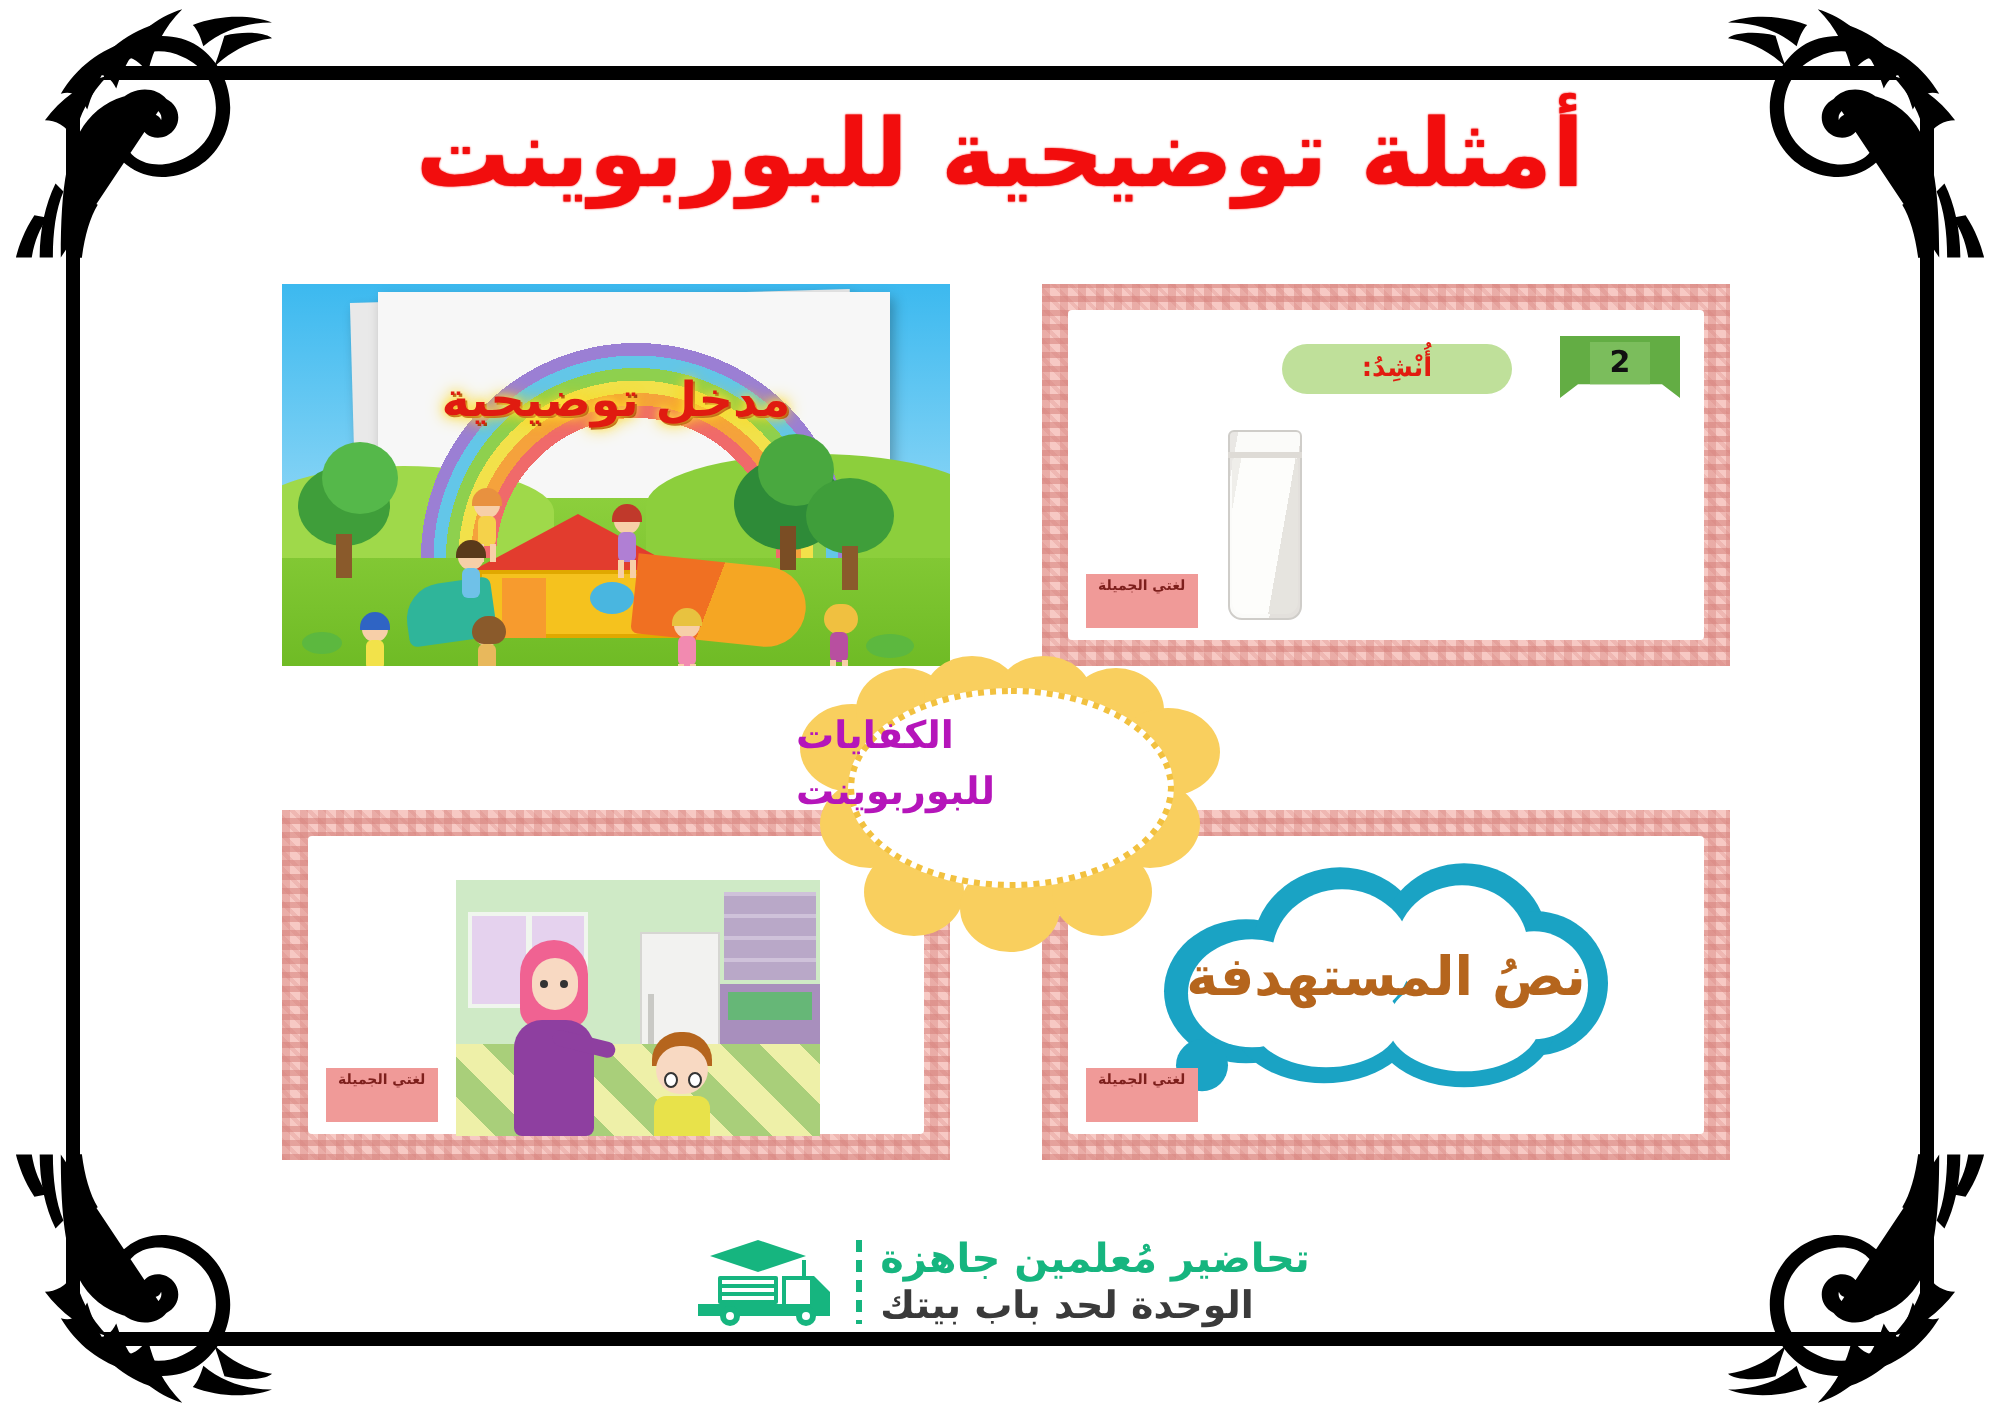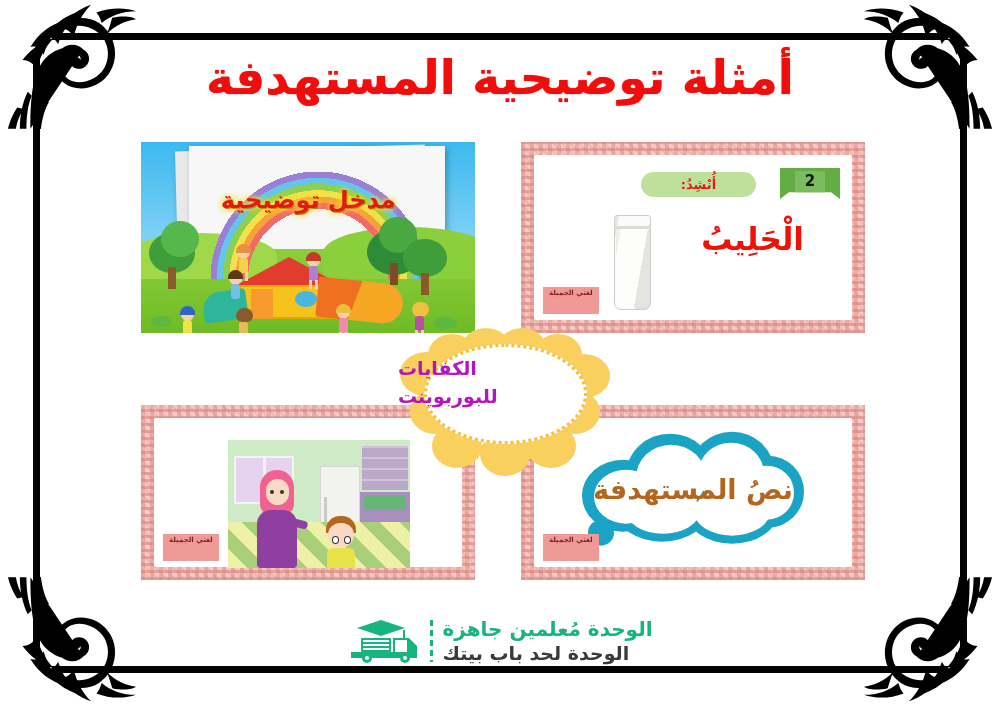--- a/index.html
+++ b/index.html
@@ -250,21 +250,21 @@
       <path d="M14 44 C20 36 28 30 38 27 C31 34 27 42 25 51 C22 46 18 44 14 44 Z"></path>
       <path d="M44 20 C48 12 56 5 66 2 C59 9 55 17 53 26 C50 22 47 20 44 20 Z"></path>
       <path d="M82 12 C90 10 98 11 100 13 C92 14 84 18 78 24 C80 19 81 15 82 12 Z"></path>
       <path d="M70 8 C80 4 92 4 100 7 C90 7 81 10 74 16 C73 13 72 10 70 8 Z"></path>
       <path d="M18 68 C14 76 12 86 12 96 L17 96 C17 87 18 78 21 71 Z"></path>
       <path d="M10 80 C6 86 4 92 3 96 L9 96 C10 90 12 85 15 81 Z"></path>
       <path d="M30 74 C26 80 24 88 23 96 L28 96 C29 88 31 81 34 76 Z"></path>
     </g>
   </svg>
 
-  <div class="title">أمثلة توضيحية المستهدفة</div>
+  <div class="title">أمثلة توضيحية للبوربوينت</div>
 
   <div class="card" id="card-unit-entry">
     <div class="sky"></div>
     <div class="paper paper1"></div>
     <div class="paper paper2"></div>
 
     <div class="ground"></div>
     <div class="hill" style="left:-14px;bottom:54px;width:150px;height:46px;"></div>
     <div class="hill" style="right:-18px;bottom:54px;width:170px;height:52px;background:#8ccf3c;"></div>
     <div class="rainbow"></div>
@@ -346,21 +346,20 @@
   <div class="card pink-frame" id="card-milk">
     <div class="pink-inner">
 
       <div class="pill">أُنْشِدُ:</div>
 
       <div class="ribbon">
         <div class="ribbon-inner"></div>
         <span>2</span>
       </div>
 
-      <div class="milk-word">الْحَلِيبُ</div>
 
       <div class="glass">
         <div class="gbody"></div>
         <div class="milk"></div>
         <div class="rim"></div>
       </div>
 
       <div class="lang-tag">لغتي الجميلة</div>
     </div>
   </div>
@@ -442,21 +441,21 @@
 
     <div class="flower-core"></div>
     <div class="flower-text">
       <div>الكفايات</div>
       <div>للبوربوينت</div>
     </div>
   </div>
 
   <div class="footer">
     <div class="logo-text">
-      <div class="logo-l1">الوحدة مُعلمين جاهزة</div>
+      <div class="logo-l1">تحاضير مُعلمين جاهزة</div>
       <div class="logo-l2">الوحدة لحد باب بيتك</div>
     </div>
     <div class="logo-div"></div>
     <svg class="truck" viewBox="0 0 74 46">
       <g fill="#16b57f">
         <path d="M34 2 L58 10 L34 18 L10 10 Z"></path>
         <path d="M56 12 L58 12 L58 22 L56 22 Z"></path>
         <circle cx="57" cy="23" r="2.2"></circle>
         <rect x="14" y="20" width="30" height="14" rx="1"></rect>
         <rect x="16" y="22" width="26" height="2" fill="#fff"></rect>

